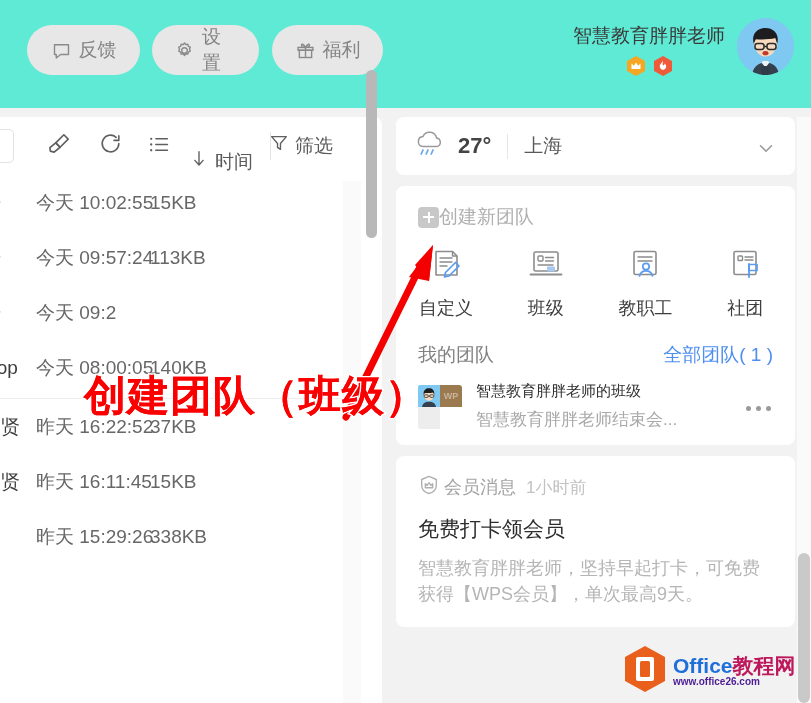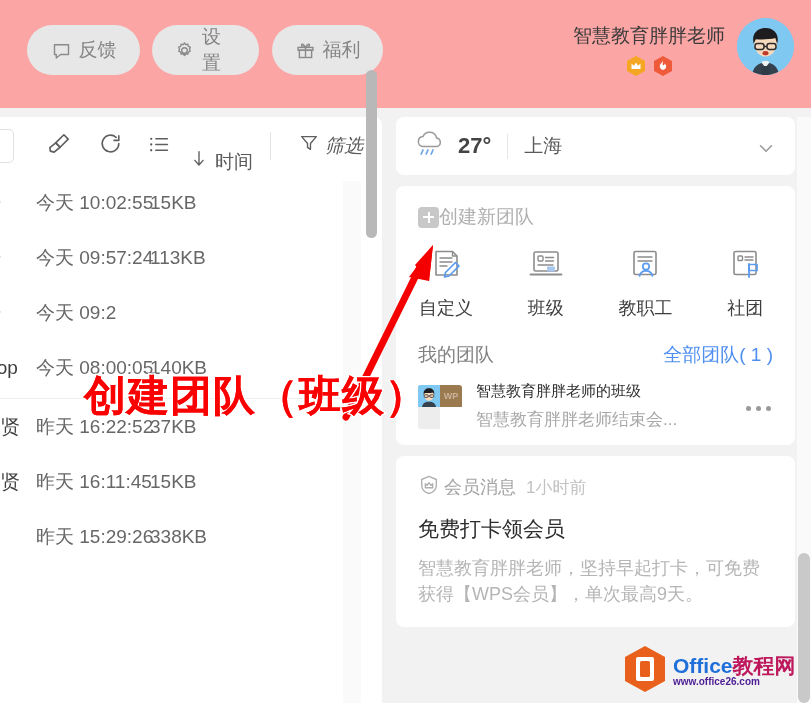--- a/index.html
+++ b/index.html
@@ -5,21 +5,21 @@
   * { box-sizing: border-box; margin: 0; padding: 0; }
   html, body {
     width: 811px; height: 703px;
     font-family: "Liberation Sans", "DejaVu Sans", sans-serif;
     background: #f2f2f2;
     overflow: hidden;
   }
   #root { position: relative; width: 811px; height: 703px; }
 
   
-  .topbar { position: absolute; left: 0; top: 0; width: 811px; height: 108px; background: #fca5a5; }
+  .topbar { position: absolute; left: 0; top: 0; width: 811px; height: 108px; background: #5eead4; }
   .pill {
     position: absolute; top: 25px; height: 50px;
     background: #e7e7e7; border-radius: 26px;
     display: flex; align-items: center; justify-content: center; gap: 7px;
     color: #848484; font-size: 19px; cursor: pointer; padding: 0 22px;
   }
   .pill svg { display: block; }
   #pill-feedback { left: 27px; width: 113px; }
   #pill-settings { left: 152px; width: 107px; }
   #pill-welfare  { left: 272px; width: 111px; }
@@ -235,21 +235,21 @@
         <span>
           <svg width="22" height="24" viewBox="0 0 24 24" fill="none" stroke="#5f5f5f" stroke-width="1.5">
             <path d="M12 4v13M7.5 13.5L12 18.5l4.5-5" stroke-linecap="round" stroke-linejoin="round"></path>
           </svg>
         </span>
         <span>时间</span>
       </div>
 
       <div class="tsep"></div>
 
-      <div class="ticon" style="position:absolute;left:318px;top:14px;font-style:italic;">
+      <div class="ticon" style="position:absolute;left:288px;top:14px;">
         <span>
           <svg width="22" height="24" viewBox="0 0 24 24" fill="none" stroke="#5f5f5f" stroke-width="1.5">
             <path d="M4 5h16l-6.4 7.6V19l-3.2-2.2v-4.2z" stroke-linejoin="round"></path>
           </svg>
         </span>
         <span>筛选</span>
       </div>
     </div>
 
     <div class="filelist">

